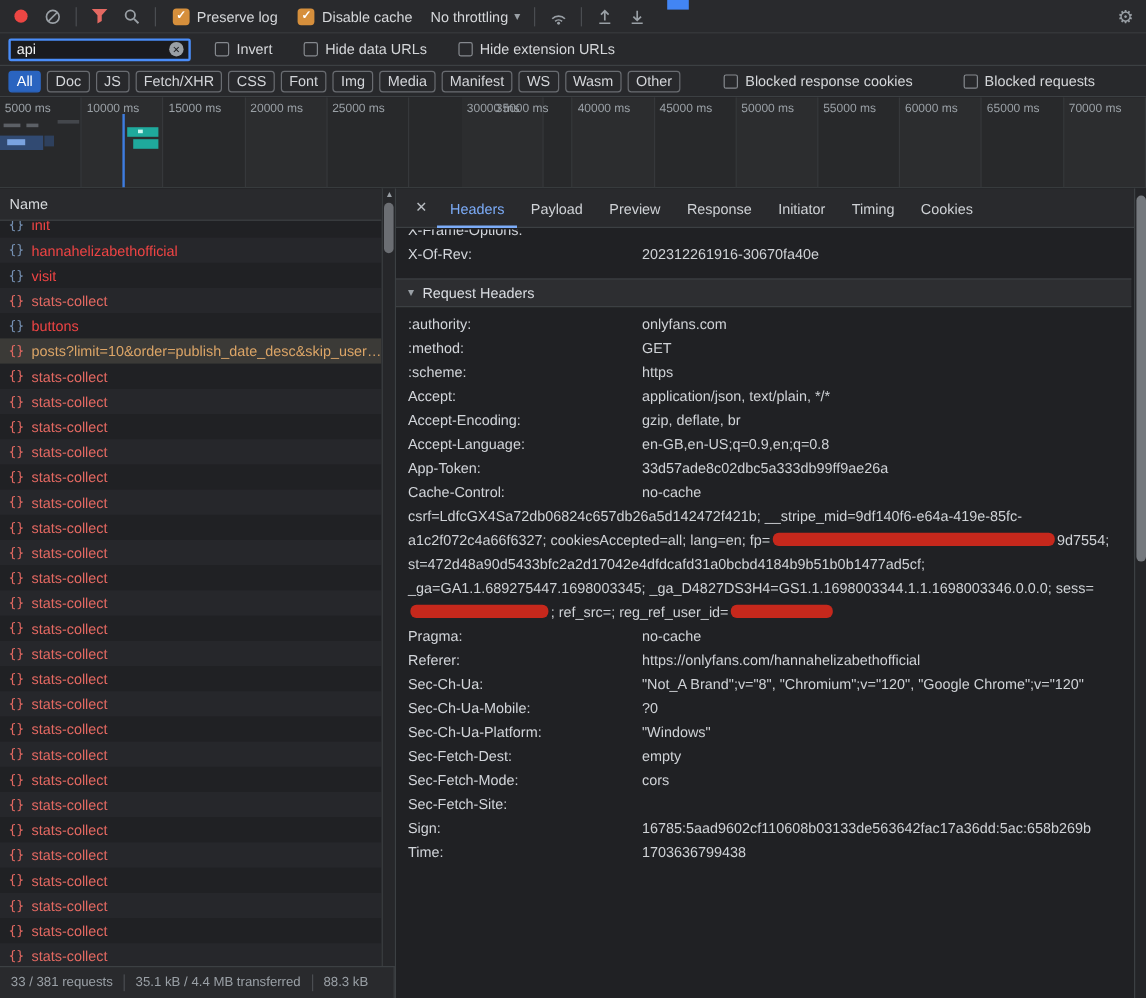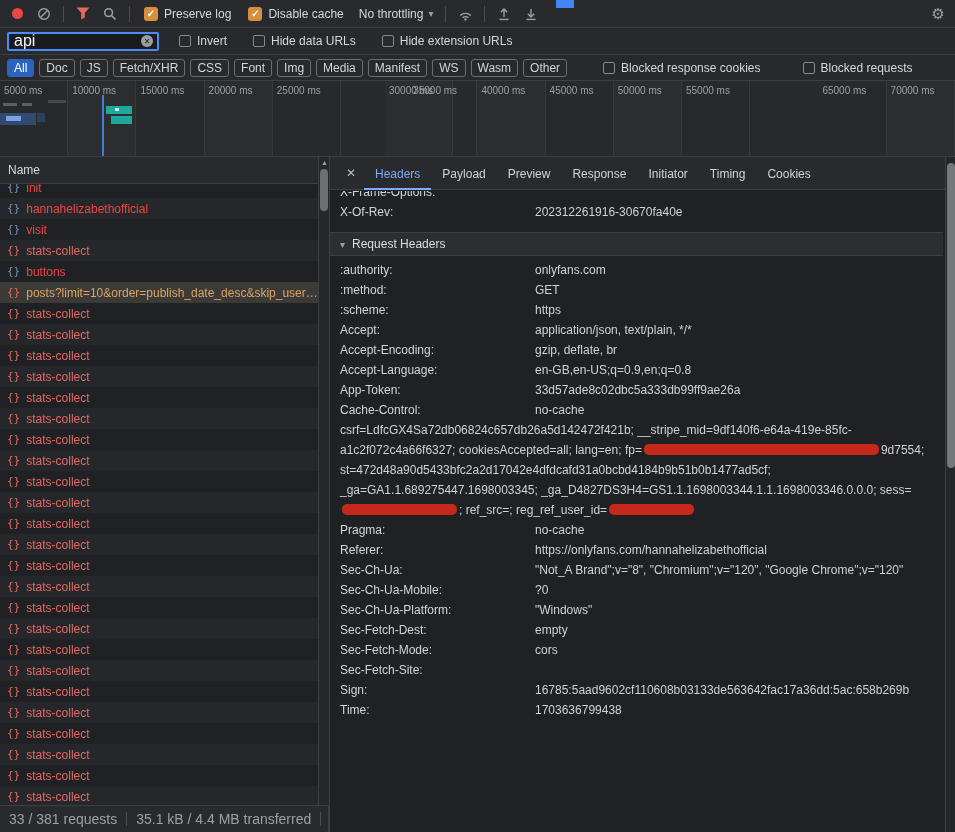--- a/index.html
+++ b/index.html
@@ -24,21 +24,21 @@
   .spacer { flex:1 1 auto; }
   .gear { font-size:15px; }
   .blue-strip { position:absolute; left:556px; top:0; width:18px; height:8px; background:#4285f4; }
 
   
   .row2 { position:absolute; left:0; top:28px; width:100%; height:27px; background:#28292c;
     border-bottom:1px solid #3c4043; display:flex; align-items:center; gap:14px; padding:0 7px; }
   .filter-box { position:relative; width:152px; height:19px; background:#1a1b1e;
     border:2px solid #4a8df8; border-radius:2px; display:flex; align-items:center; }
   .filter-box input { background:transparent; border:none; outline:none; color:#f1f3f4;
-    font-family:"Liberation Sans", sans-serif; font-size:16px; width:120px; padding-left:5px; }
+    font-family:"Liberation Sans", sans-serif; font-size:12px; width:120px; padding-left:5px; }
   .clear-x { width:12px; height:12px; border-radius:50%; background:#9aa0a6; color:#1a1b1e;
     font-size:8px; display:flex; align-items:center; justify-content:center; position:absolute; right:4px; }
 
   
   .row3 { position:absolute; left:0; top:55px; width:100%; height:26px; background:#28292c;
     border-bottom:1px solid #3c4043; display:flex; align-items:center; gap:30px; padding:0 7px; }
   .chips { display:flex; align-items:center; gap:5px; }
   .chip { border:1px solid #696c71; border-radius:3px; padding:1px 6px; color:#d3d5d9; white-space:nowrap; }
   .chip.selected { background:#2a64c0; border-color:#2a64c0; color:#ffffff; }
 
@@ -91,21 +91,21 @@
   .redact { display:inline-block; height:11px; border-radius:5px; background:#c6281c;
     vertical-align:middle; margin:0 2px; transform:translateY(-1px); }
 
   
   .right-scroll { position:absolute; right:0; top:0; width:10px; bottom:0; background:#242528; border-left:1px solid #3c4043; }
   .rs-thumb { position:absolute; top:6px; left:1px; width:8px; height:305px; background:#75797e; border-radius:5px; }
 
   
   .status { position:absolute; left:0; bottom:0; width:329px; height:27px; background:#292a2d;
     border-top:1px solid #3c4043; border-right:1px solid #3c4043; display:flex; align-items:center;
-    font-size:14px; color:#9aa0a6; overflow:hidden; }
+    font-size:11px; color:#9aa0a6; overflow:hidden; }
   .st-item { padding:0 9px; height:14px; line-height:14px; border-right:1px solid #4a4d51; white-space:nowrap; }
   .st-item:last-child { border-right:none; }
 
   svg { display:block; }
 </style>
 </head>
 <body>
 
 <div class="root">
 
@@ -250,20 +250,23 @@
         </div>
         <div class="ov-col" style="left: 545.6px;">
           <span class="ov-label">45000 ms</span>
         </div>
         <div class="ov-col alt" style="left: 613.8px;">
           <span class="ov-label">50000 ms</span>
         </div>
         <div class="ov-col" style="left: 682px;">
           <span class="ov-label">55000 ms</span>
         </div>
+        <div class="ov-col alt" style="left: 750.2px;">
+          <span class="ov-label">60000 ms</span>
+        </div>
         <div class="ov-col" style="left: 818.4px;">
           <span class="ov-label">65000 ms</span>
         </div>
         <div class="ov-col alt" style="left: 886.6px;">
           <span class="ov-label">70000 ms</span>
         </div>
       </div>
 
     <div class="ov-bar" style="left:3px;top:103px;width:14px;height:3px;background:#5c6066;top:22px;"></div>
     <div class="ov-bar" style="left:22px;top:22px;width:10px;height:3px;background:#5c6066;"></div>

